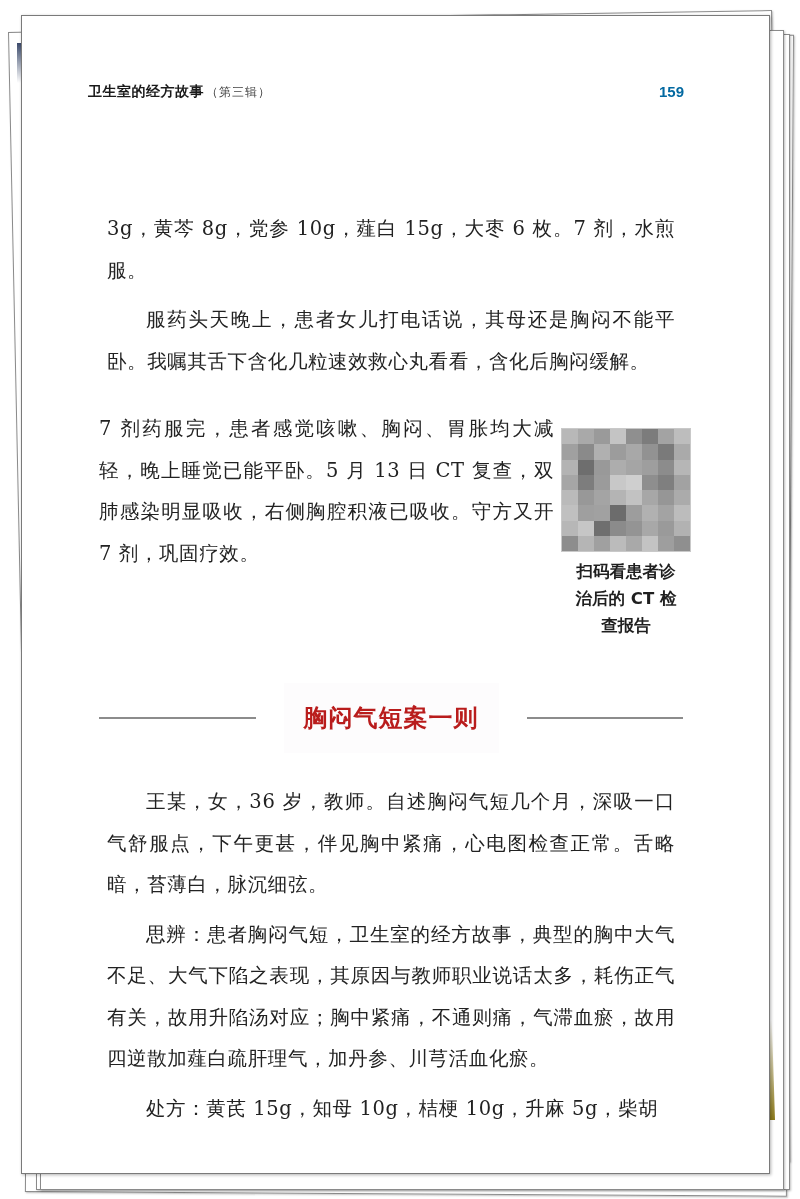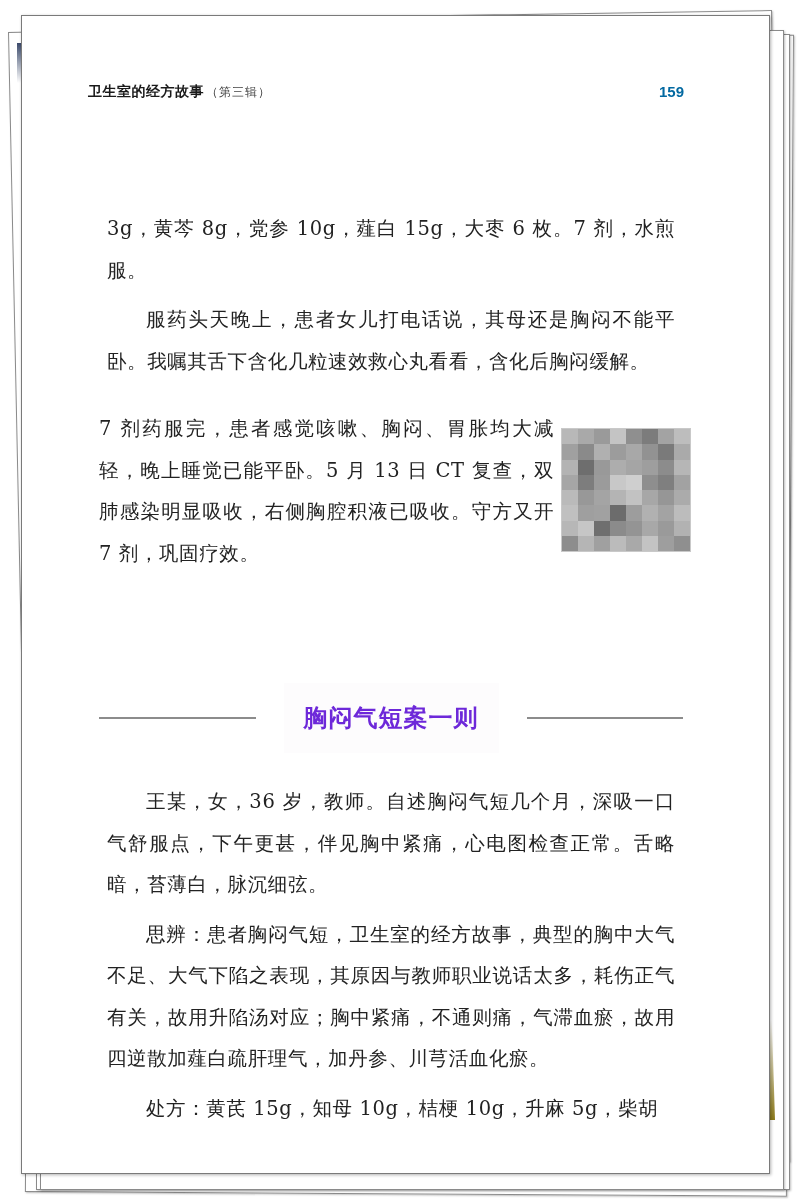--- a/index.html
+++ b/index.html
@@ -153,21 +153,21 @@
     margin: 0 28px;
     background: #fdfcfd;
     display: flex;
     align-items: center;
     justify-content: center;
   }
   .heading-text {
     font-family: Liberation Sans, sans-serif;
     font-weight: bold;
     font-size: 24px;
-    color: #6d28d9;
+    color: #b91c1c;
     letter-spacing: 1px;
   }
   .block2 { top: 757px; }
 </style>
 </head>
 <body>
 
 <div class="sheet sheet-e"></div>
 <div class="sheet sheet-d"></div>
 <div class="sheet sheet-c"></div>
@@ -254,20 +254,25 @@
           <div style="background: rgb(178, 178, 178);"></div>
           <div style="background: rgb(141, 141, 141);"></div>
           <div style="background: rgb(181, 181, 181);"></div>
           <div style="background: rgb(160, 160, 160);"></div>
           <div style="background: rgb(187, 187, 187);"></div>
           <div style="background: rgb(169, 169, 169);"></div>
           <div style="background: rgb(195, 195, 195);"></div>
           <div style="background: rgb(158, 158, 158);"></div>
           <div style="background: rgb(143, 143, 143);"></div>
         </div>
+      <div class="qr-caption">
+        <div>扫码看患者诊</div>
+        <div>治后的 CT 检</div>
+        <div>查报告</div>
+      </div>
     </div>
   </div>
 
   <div class="section-heading">
     <div class="rule"></div>
     <div class="heading-box">
       <span class="heading-text">胸闷气短案一则</span>
     </div>
     <div class="rule"></div>
   </div>

